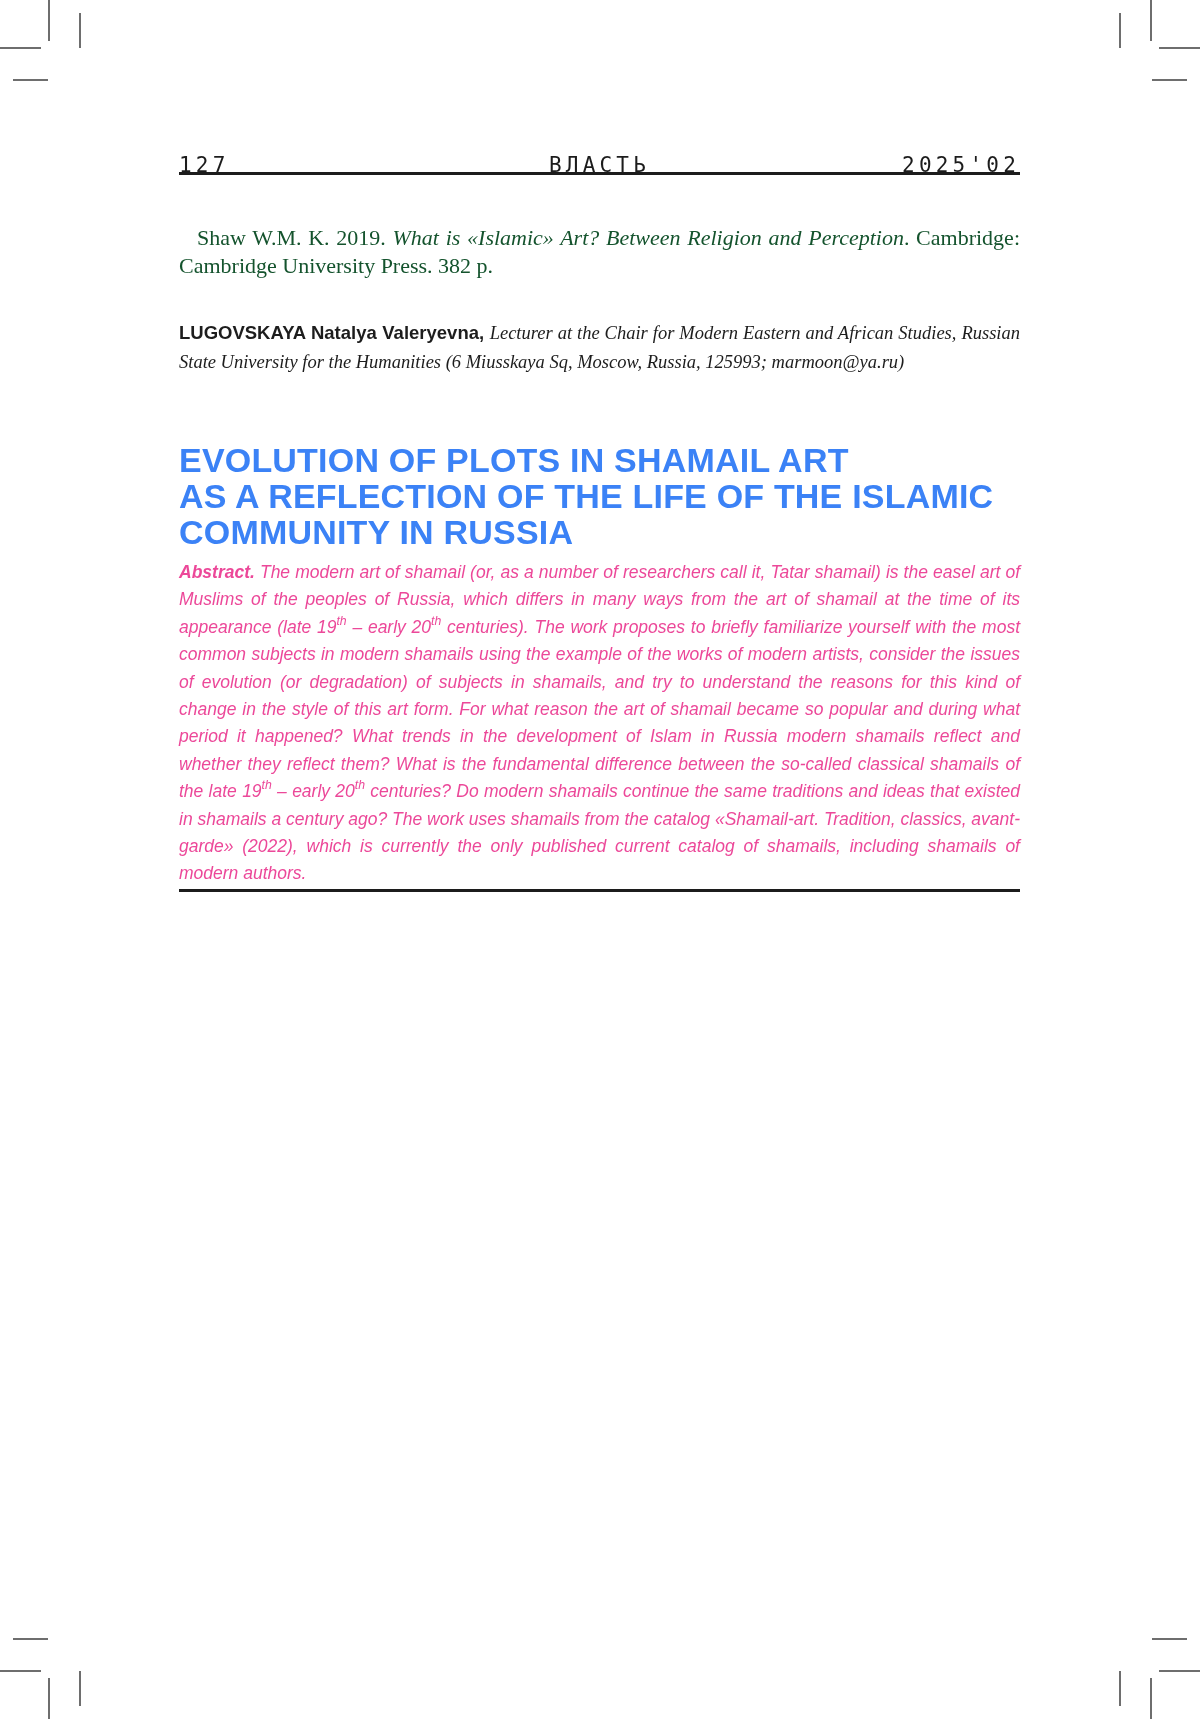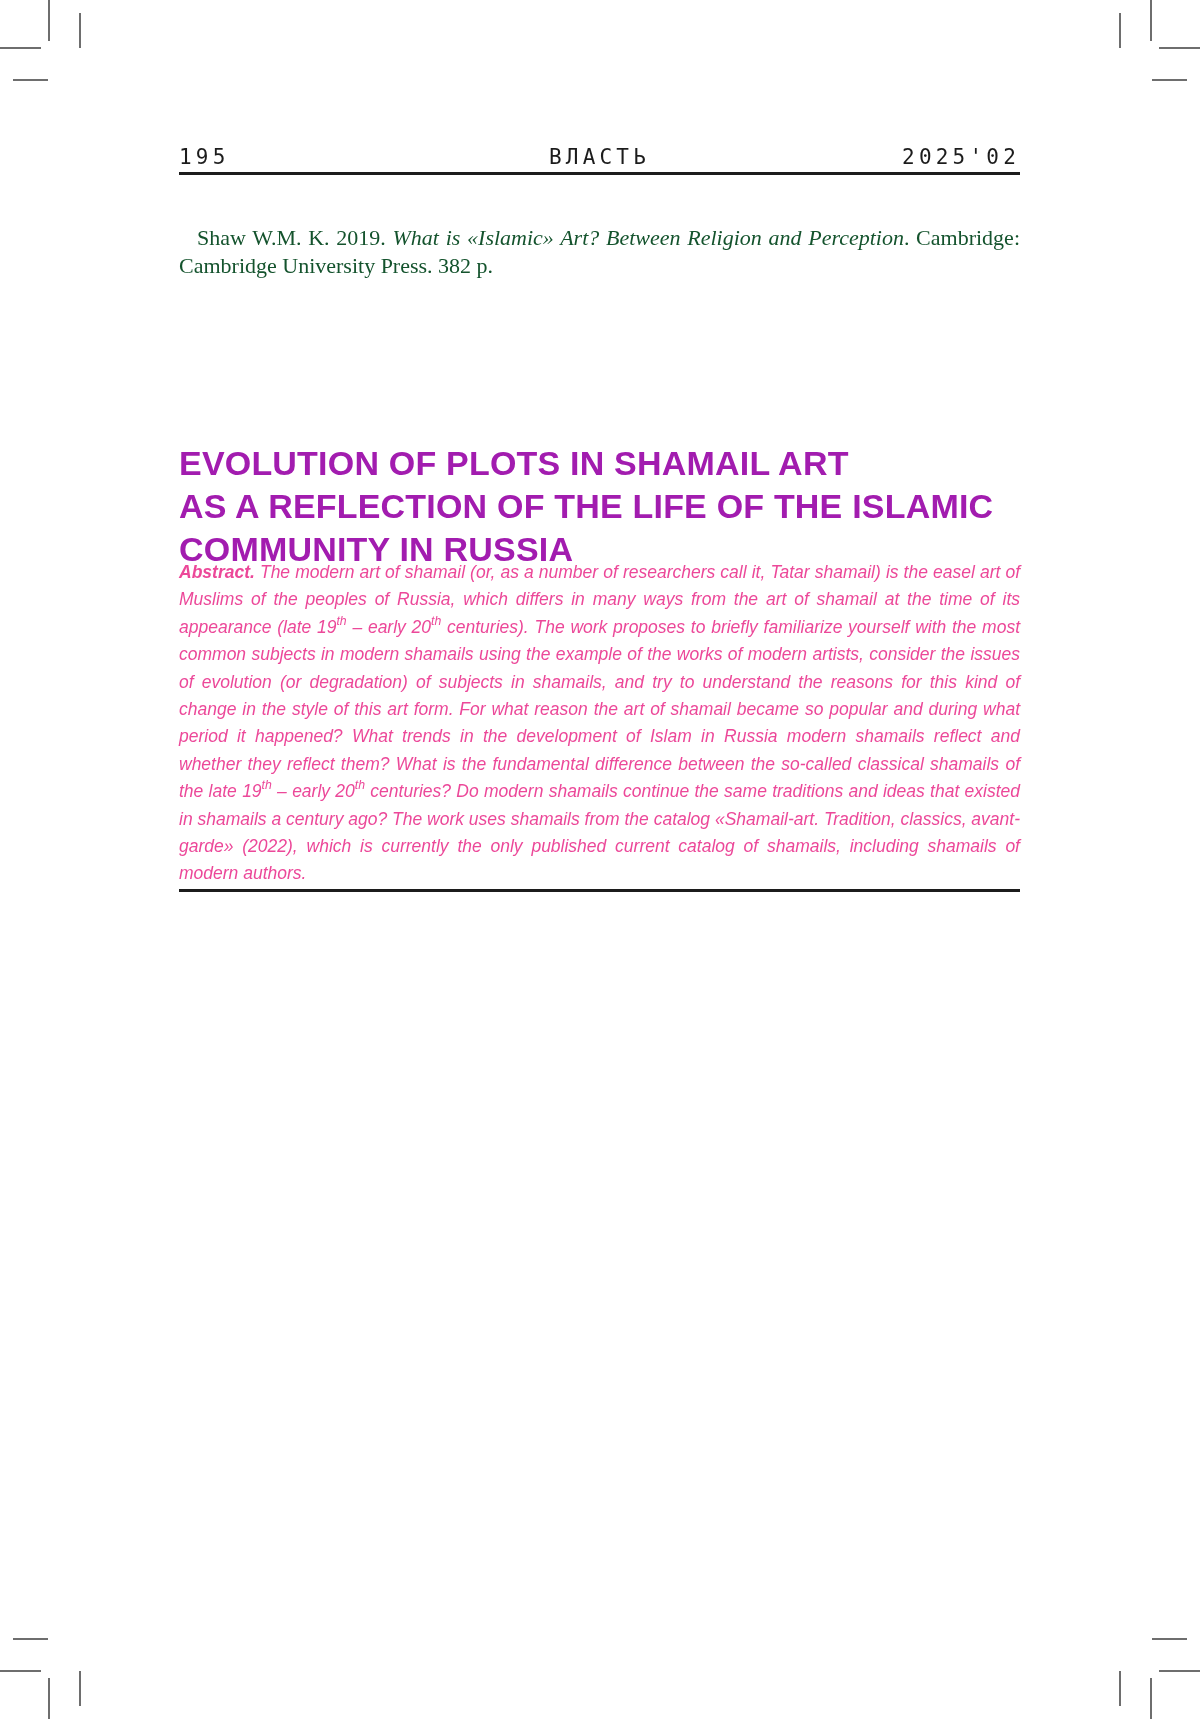--- a/index.html
+++ b/index.html
@@ -24,21 +24,21 @@
     grid-template-columns: 1fr auto 1fr;
     align-items: baseline;
     font-family: "DejaVu Sans Mono", monospace;
     font-size: 21px;
     line-height: 23px;
     letter-spacing: 0.20em;
     color: #1c1c1c;
   }
   .running-head .left  { justify-self: start; }
   .running-head .mid   { justify-self: center; }
-  .running-head .right { justify-self: end; }
+  .running-head .right { justify-self: end; margin-top: 8px; }
   .rule {
     position: absolute;
     left: 179px;
     width: 841px;
     height: 3px;
     background: #1c1c1c;
   }
   .rule-top { top: 172px; }
   .rule-bottom { top: 889px; }
 
@@ -69,24 +69,24 @@
   }
 
   
   .article-title {
     position: absolute;
     left: 179px; top: 419px;
     width: 860px;
     font-family: "Liberation Sans", sans-serif;
     font-weight: 700;
     font-size: 34px;
-    line-height: 43px;
+    line-height: 36px;
     letter-spacing: 0.2px;
     white-space: pre-line;
-    color: #a21caf;
+    color: #3b82f6;
   }
 
   
   .abstract-block {
     position: absolute;
     left: 179px; top: 559px;
     width: 841px;
     font-family: "Liberation Sans", sans-serif;
     font-size: 17.5px;
     line-height: 27.4px;
@@ -121,28 +121,29 @@
   <div class="mark" style="left:79px;top:1671px;width:2px;height:35px"></div>
   <div class="mark" style="left:0;top:1670px;width:41px;height:2px"></div>
   <div class="mark" style="left:13px;top:1638px;width:35px;height:2px"></div>
 
   <div class="mark" style="left:1150px;top:1678px;width:2px;height:41px"></div>
   <div class="mark" style="left:1119px;top:1671px;width:2px;height:35px"></div>
   <div class="mark" style="left:1159px;top:1670px;width:41px;height:2px"></div>
   <div class="mark" style="left:1152px;top:1638px;width:35px;height:2px"></div>
 
   <div class="running-head">
-    <span class="left">195</span>
+    <span class="left">127</span>
     <span class="mid">ВЛАСТЬ</span>
     <span class="right">2025'02</span>
   </div>
   <div class="rule rule-top"></div>
 
   <p class="reference"><span class="seg-r">Shaw W.M. K. 2019. </span><span class="seg-i">What is «Islamic» Art? Between Religion and Perception</span><span class="seg-r">. Cambridge: Cambridge University Press. 382 p.</span></p>
 
+  <p class="author"><span class="seg-b">LUGOVSKAYA Natalya Valeryevna, </span><span class="seg-i">Lecturer at the Chair for Modern Eastern and African Studies, Russian State University for the Humanities (6 Miusskaya Sq, Moscow, Russia, 125993; marmoon@ya.ru)</span></p>
 
   <h1 class="article-title">EVOLUTION OF PLOTS IN SHAMAIL ART
 AS A REFLECTION OF THE LIFE OF THE ISLAMIC
 COMMUNITY IN RUSSIA</h1>
 
   <div class="abstract-block">
     <p class="abstract"><span class="seg-bi">Abstract. </span><span class="seg-i">The modern art of shamail (or, as a number of researchers call it, Tatar shamail) is the easel art of Muslims of the peoples of Russia, which differs in many ways from the art of shamail at the time of its appearance (late 19</span><span class="seg-sup">th</span><span class="seg-i"> – early 20</span><span class="seg-sup">th</span><span class="seg-i"> centuries). The work proposes to briefly familiarize yourself with the most common subjects in modern shamails using the example of the works of modern artists, consider the issues of evolution (or degradation) of subjects in shamails, and try to understand the reasons for this kind of change in the style of this art form. For what reason the art of shamail became so popular and during what period it happened? What trends in the development of Islam in Russia modern shamails reflect and whether they reflect them? What is the fundamental difference between the so-called classical shamails of the late 19</span><span class="seg-sup">th</span><span class="seg-i"> – early 20</span><span class="seg-sup">th</span><span class="seg-i"> centuries? Do modern shamails continue the same traditions and ideas that existed in shamails a century ago? The work uses shamails from the catalog «Shamail-art. Tradition, classics, avant-garde» (2022), which is currently the only published current catalog of shamails, including shamails of modern authors.</span></p>
   </div>
 
   <div class="rule rule-bottom"></div>

